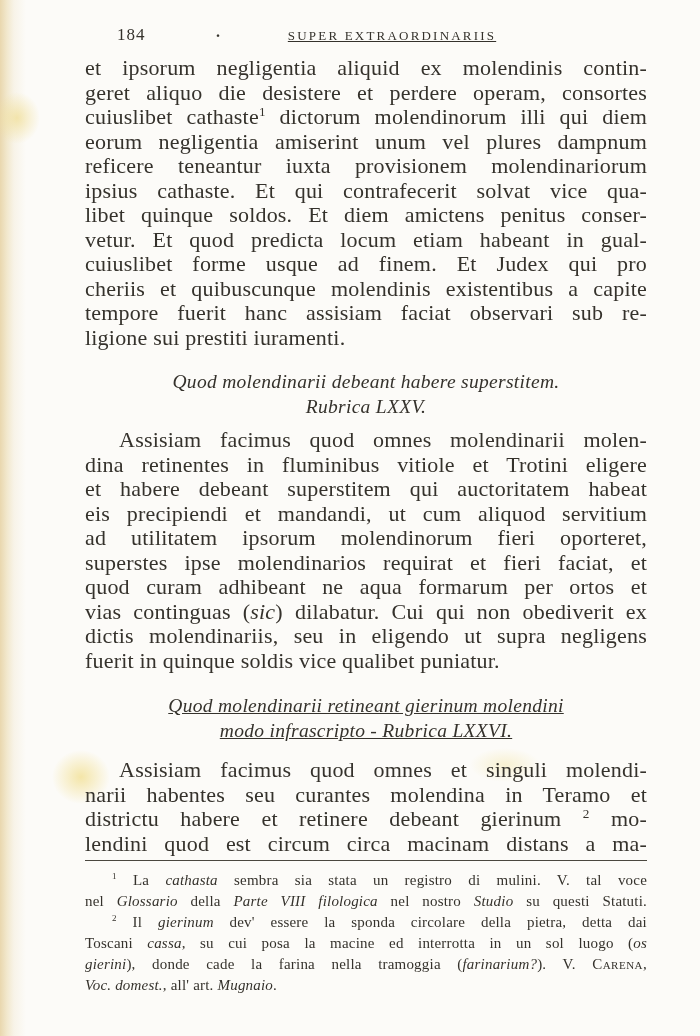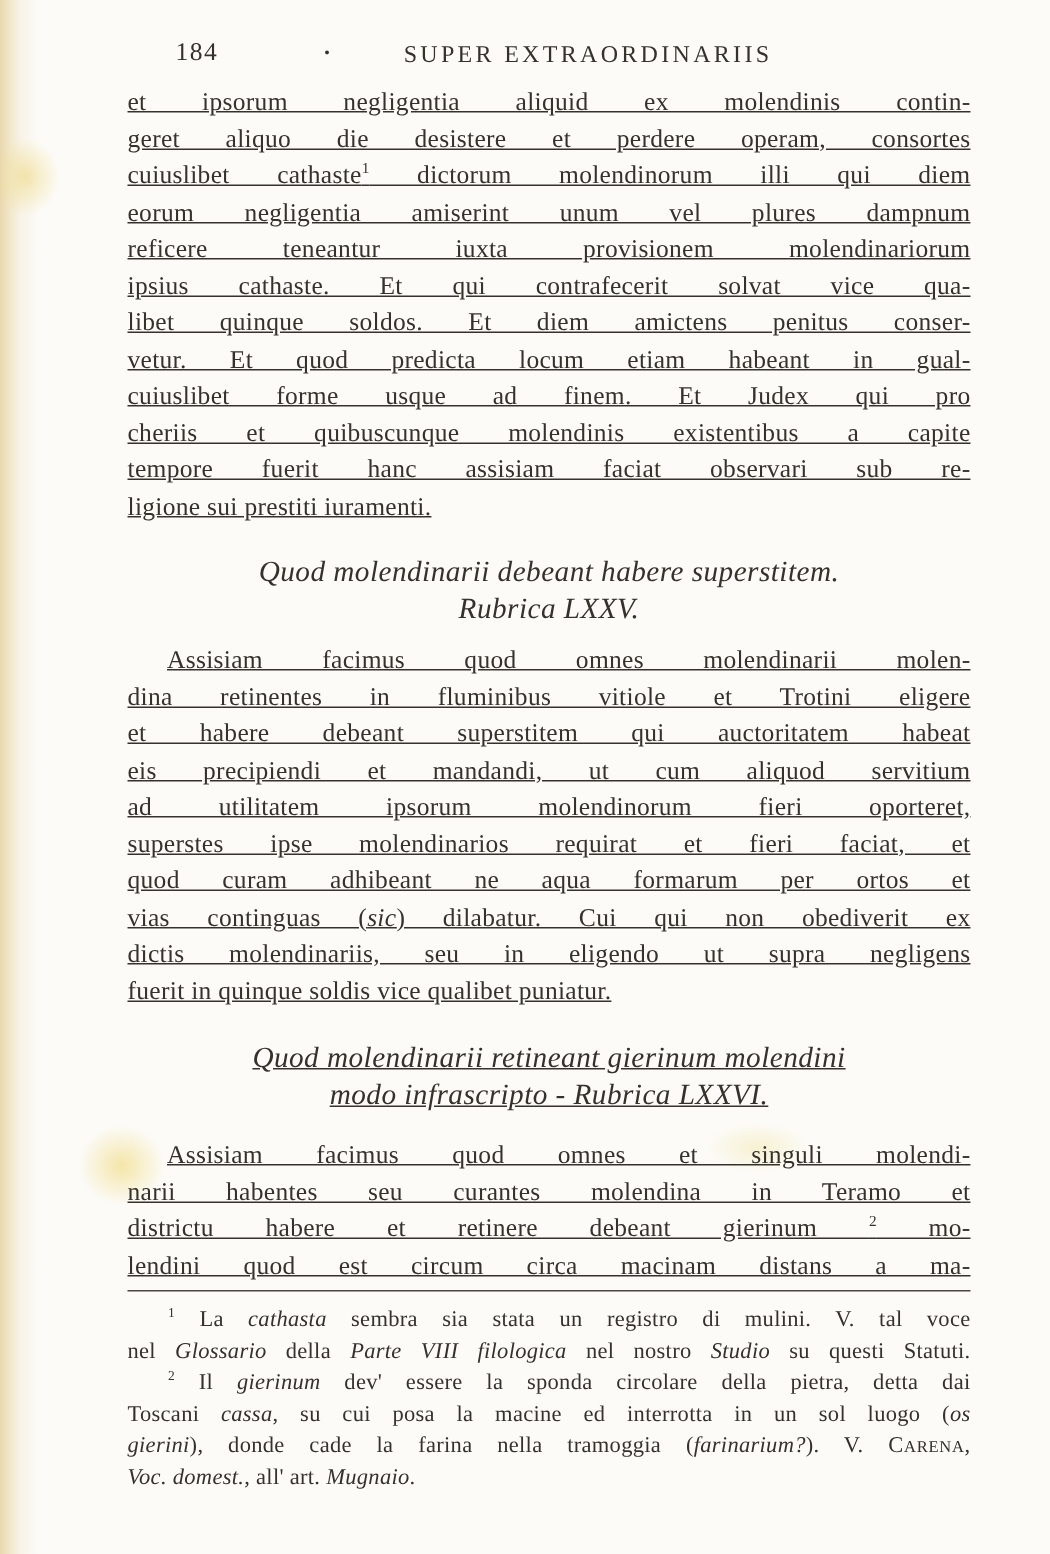--- a/index.html
+++ b/index.html
@@ -62,30 +62,30 @@
     position: absolute;
     left: 131px; top: -2px;
     font-size: 16px;
     font-weight: bold;
   }
   .running-title {
     position: absolute;
     left: 50%; top: 3px;
     transform: translateX(-50%);
     margin-left: 26px;
-    font-size: 16px;
+    font-size: 13px;
     letter-spacing: 2.2px;
     white-space: nowrap;
+    text-decoration: underline;
   }
 
   .para {
-    font-size: 17px;
+    font-size: 22px;
     line-height: 24.5px;
     letter-spacing: 0.2px;
-    text-decoration: underline;
   }
   .para .tline { text-align: justify; text-align-last: justify; text-justify: inter-word; }
   .para .tline.endline { text-align-last: left; }
   .tline.indent { text-indent: 1.55em; }
 
   .heading {
     font-size: 19.5px;
     line-height: 25px;
     font-style: italic;
     letter-spacing: 0.3px;

